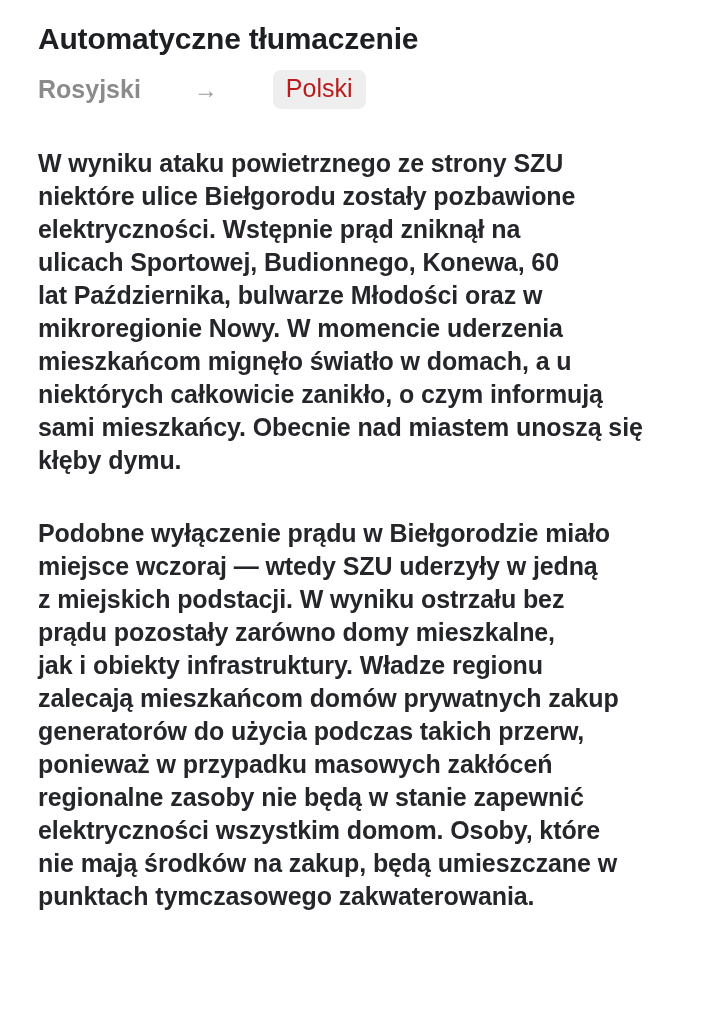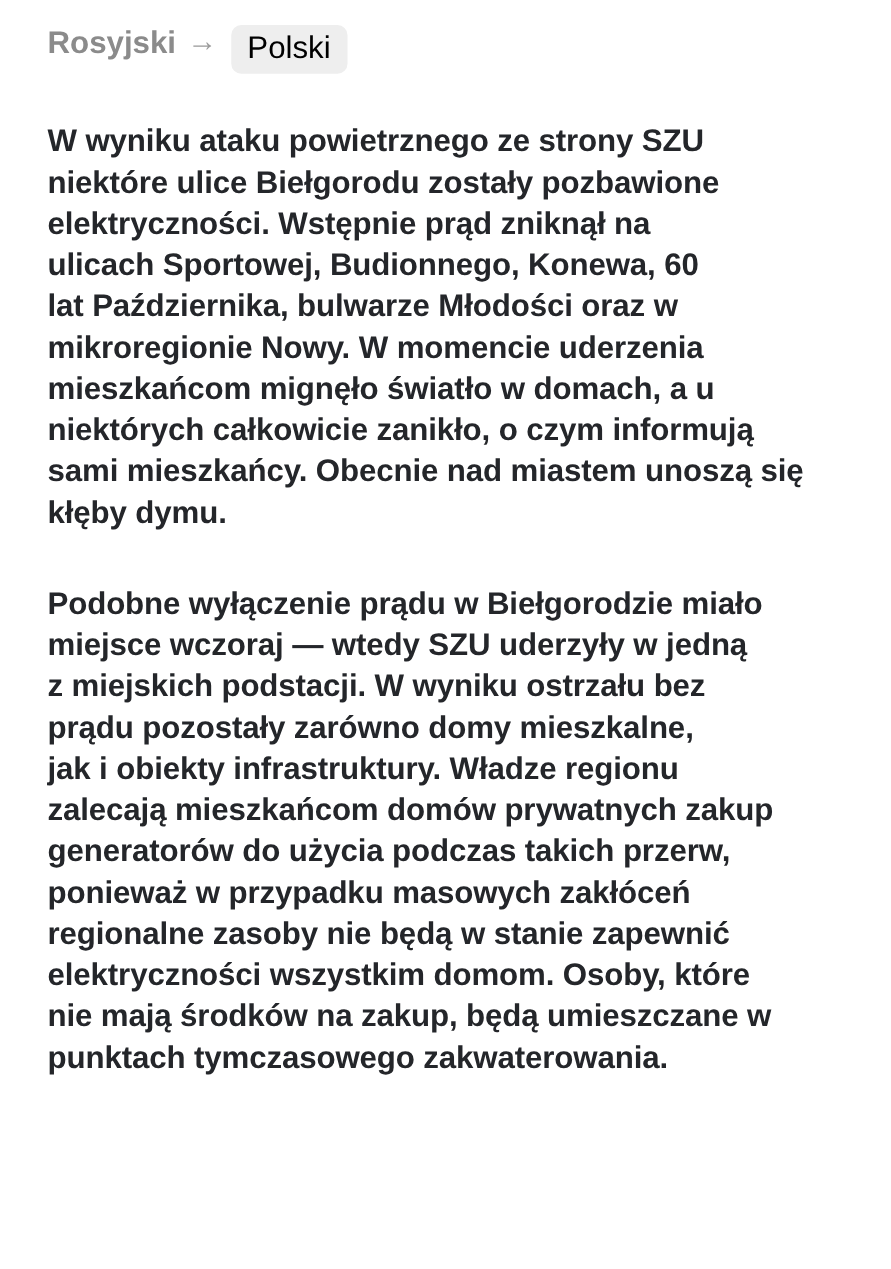--- a/index.html
+++ b/index.html
@@ -22,38 +22,40 @@
   .title {
     margin: 0 0 12px 0;
     font-size: 30px;
     line-height: 38px;
     font-weight: 700;
     color: #1d1f23;
     letter-spacing: -0.2px;
   }
   .lang-row {
     display: flex;
+    align-items: center;
     margin: 0 0 38px 0;
     font-size: 25px;
+    gap: 44px;
   }
   .lang-source {
     font-weight: 700;
     color: #8b8b8b;
   }
   .lang-arrow {
     font-weight: 400;
     color: #9b9b9b;
     margin: 0 11px 0 9px;
     font-size: 24px;
   }
   .lang-badge {
     background: #eeeeee;
     border-radius: 8px;
     padding: 4px 13px 6px 13px;
-    color: #000000;
+    color: #b91c1c;
     font-weight: 400;
     cursor: pointer;
     border: none;
     font-size: 25px;
     font-family: inherit;
   }
   .article p {
     margin: 0 0 33px 0;
     font-size: 25px;
     line-height: 33px;
@@ -61,20 +63,21 @@
     color: #24262a;
     letter-spacing: -0.1px;
     white-space: pre;
   }
   .article p:last-child { margin-bottom: 0; margin-top: 40px; }
 </style>
 </head>
 <body>
 
 <div class="panel">
+  <h1 class="title">Automatyczne tłumaczenie</h1>
 
   <div class="lang-row">
     <span class="lang-source">Rosyjski</span>
     <span class="lang-arrow">→</span>
     <button class="lang-badge">Polski</button>
   </div>
 
   <div class="article">
     <p>W wyniku ataku powietrznego ze strony SZU
 niektóre ulice Biełgorodu zostały pozbawione

